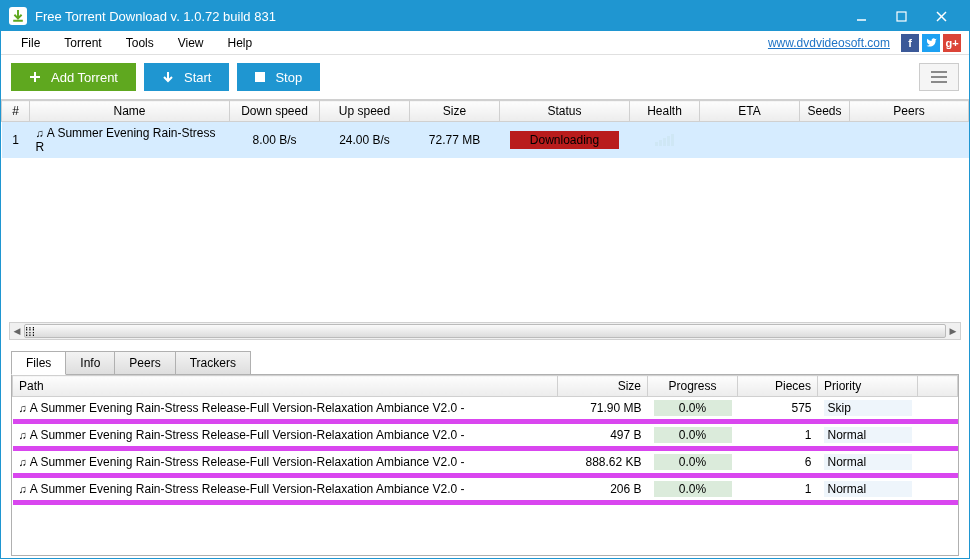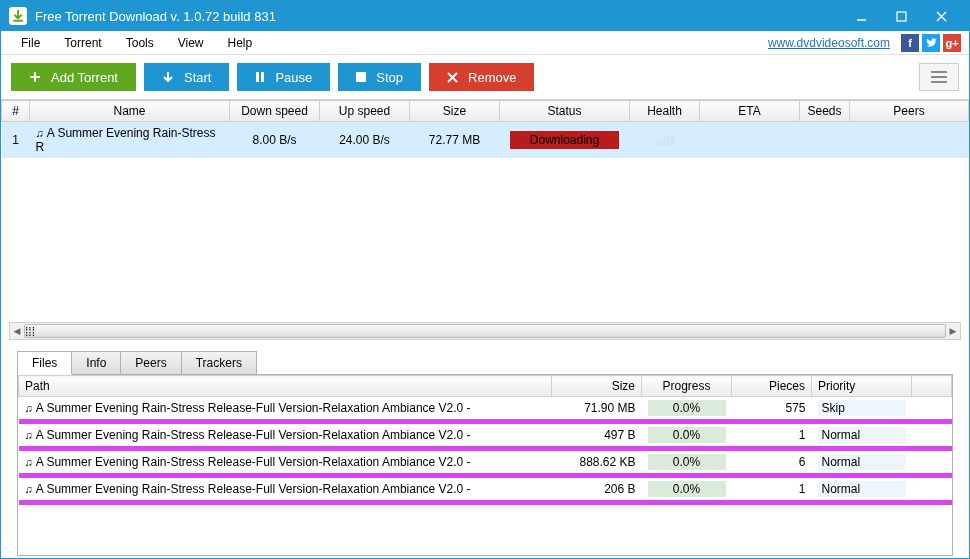--- a/index.html
+++ b/index.html
@@ -33,21 +33,21 @@
 .note-icon { font-size: 11px; margin-right: 3px; }
 .status-badge { background: #b91c1c; padding: 2px 20px; display: inline-block; }
 .health-bars { display: inline-flex; gap: 1px; align-items: flex-end; height: 14px; }
 .health-bars span { width: 3px; background: #cfe7f5; }
 .scroll-area { height: 162px; overflow: hidden; }
 .hscroll { height: 18px; background: #f0f0f0; border: 1px solid #d0d0d0; margin: 2px 8px; position: relative; }
 .hscroll .thumb { position: absolute; left: 14px; right: 14px; top: 1px; bottom: 1px; background: linear-gradient(#fafafa,#dcdcdc); border: 1px solid #bbb; border-radius: 2px; }
 .hscroll .arrow { position: absolute; top: 0; width: 14px; height: 100%; display: flex; align-items: center; justify-content: center; font-size: 9px; color: #666; }
 .hscroll .arrow.left { left: 0; }
 .hscroll .arrow.right { right: 0; }
-.bottom { padding: 8px 16px 4px; }
+.bottom { padding: 8px 10px 4px; }
 .tabs { display: flex; }
 .tab { padding: 4px 14px; border: 1px solid #b0b0b0; background: linear-gradient(#f3f3f3,#dedede); cursor: pointer; font-size: 12px; position: relative; top: 1px; }
 .tab.active { background: #fff; border-bottom: 1px solid #fff; }
 .tab + .tab { border-left: none; }
 .files-panel { border: 1px solid #b0b0b0; }
 table.files { width: 100%; border-collapse: collapse; }
 table.files th { background: linear-gradient(#fdfdfd,#ececec); border: 1px solid #d0d0d0; font-weight: normal; padding: 3px 6px; }
 table.files td { padding: 3px 6px; border-bottom: 5px solid #d946ef; }
 .col-path { text-align: left; }
 .col-size { text-align: right; width: 90px; }
@@ -116,43 +116,25 @@
     <span class="icon">
         <svg width="12" height="12">
           <line x1="6" y1="1" x2="6" y2="9" stroke="#fff" stroke-width="2"></line>
           <polyline points="2,6 6,10 10,6" stroke="#fff" stroke-width="2" fill="none"></polyline>
         </svg>
       </span>
     <span>Start</span>
   </div>
   <div class="btn blue">
     <span class="icon">
-        <svg width="10" height="12">
-          <rect x="1" y="1" width="3" height="10" fill="#fff"></rect>
-          <rect x="6" y="1" width="3" height="10" fill="#fff"></rect>
-        </svg>
-      </span>
-    <span>Pause</span>
-  </div>
-  <div class="btn blue">
-    <span class="icon">
         <svg width="10" height="10">
           <rect x="0" y="0" width="10" height="10" fill="#fff"></rect>
         </svg>
       </span>
     <span>Stop</span>
-  </div>
-  <div class="btn red">
-    <span class="icon">
-        <svg width="11" height="11">
-          <line x1="1" y1="1" x2="10" y2="10" stroke="#fff" stroke-width="2"></line>
-          <line x1="10" y1="1" x2="1" y2="10" stroke="#fff" stroke-width="2"></line>
-        </svg>
-      </span>
-    <span>Remove</span>
   </div>
   <div class="hamburger">
     <svg width="16" height="12">
         <line x1="0" y1="1" x2="16" y2="1" stroke="#666" stroke-width="1.5"></line>
         <line x1="0" y1="6" x2="16" y2="6" stroke="#666" stroke-width="1.5"></line>
         <line x1="0" y1="11" x2="16" y2="11" stroke="#666" stroke-width="1.5"></line>
       </svg>
   </div>
 </div>
 

